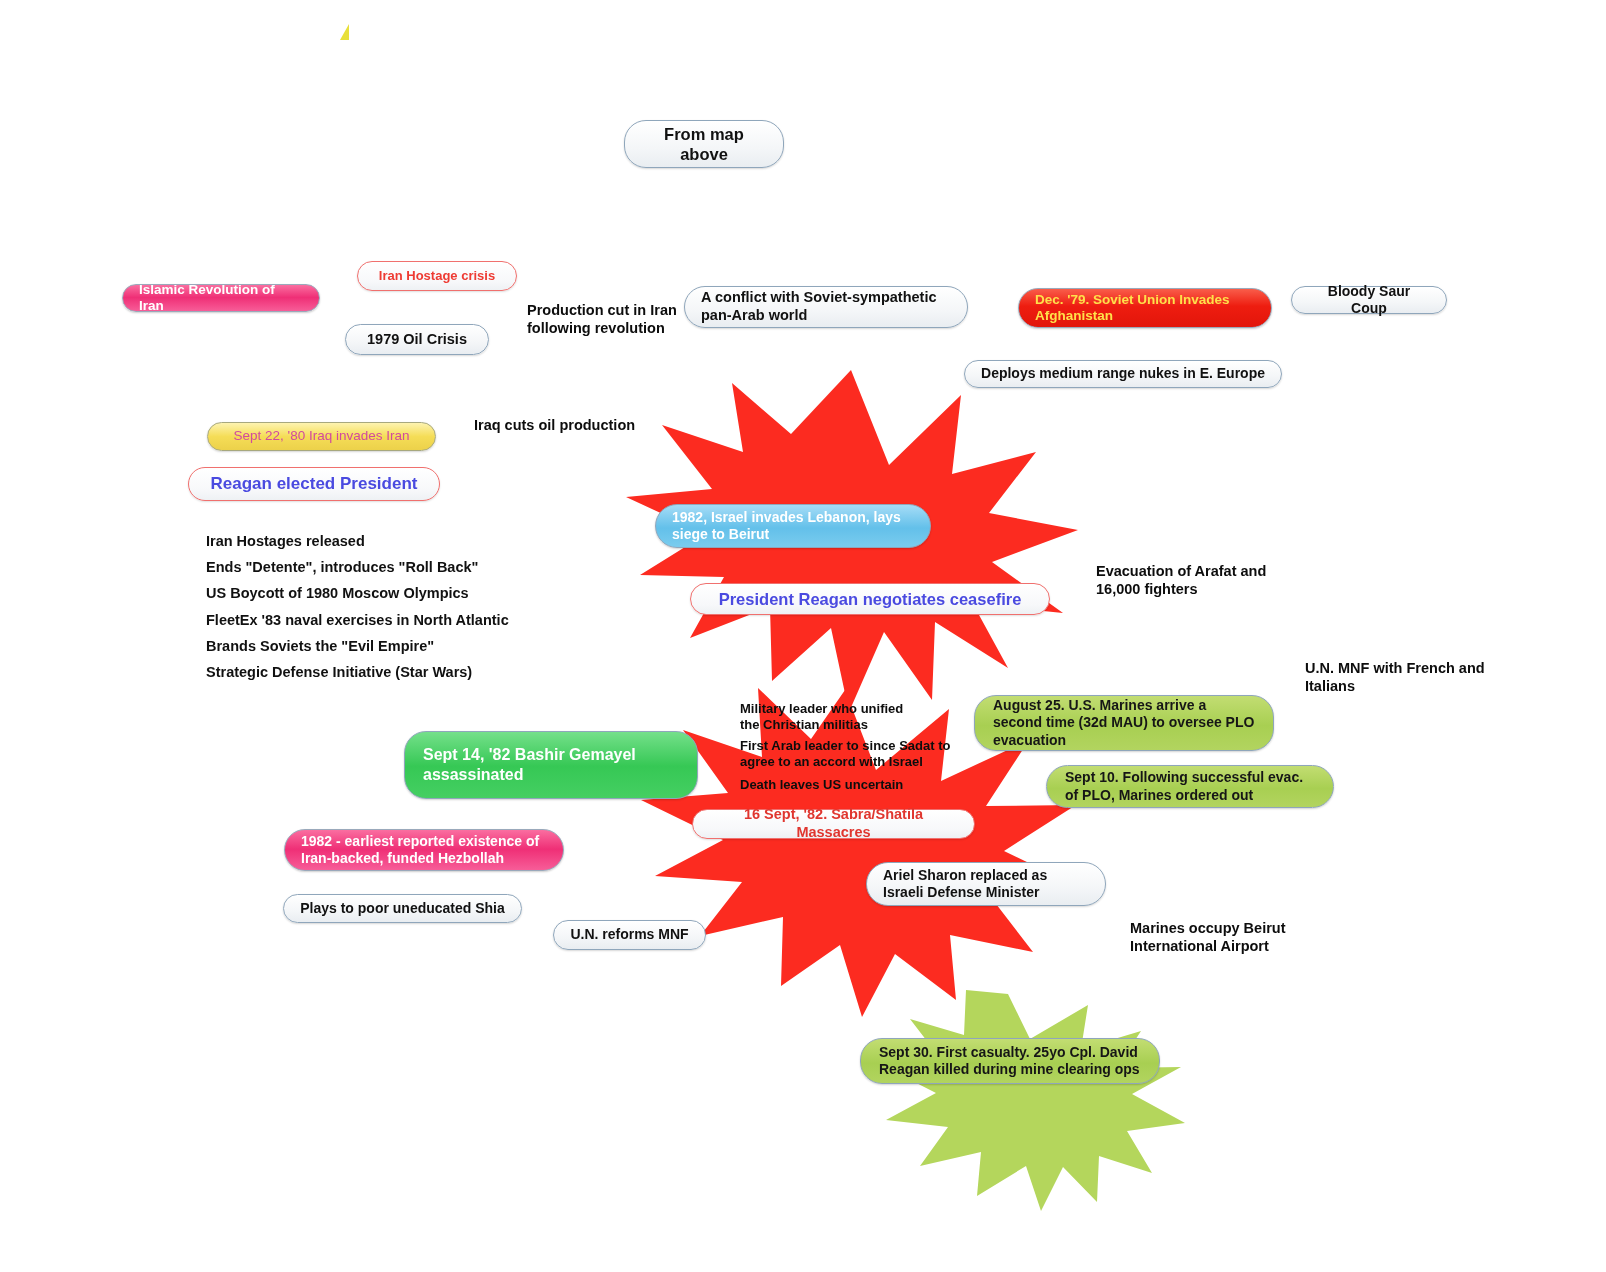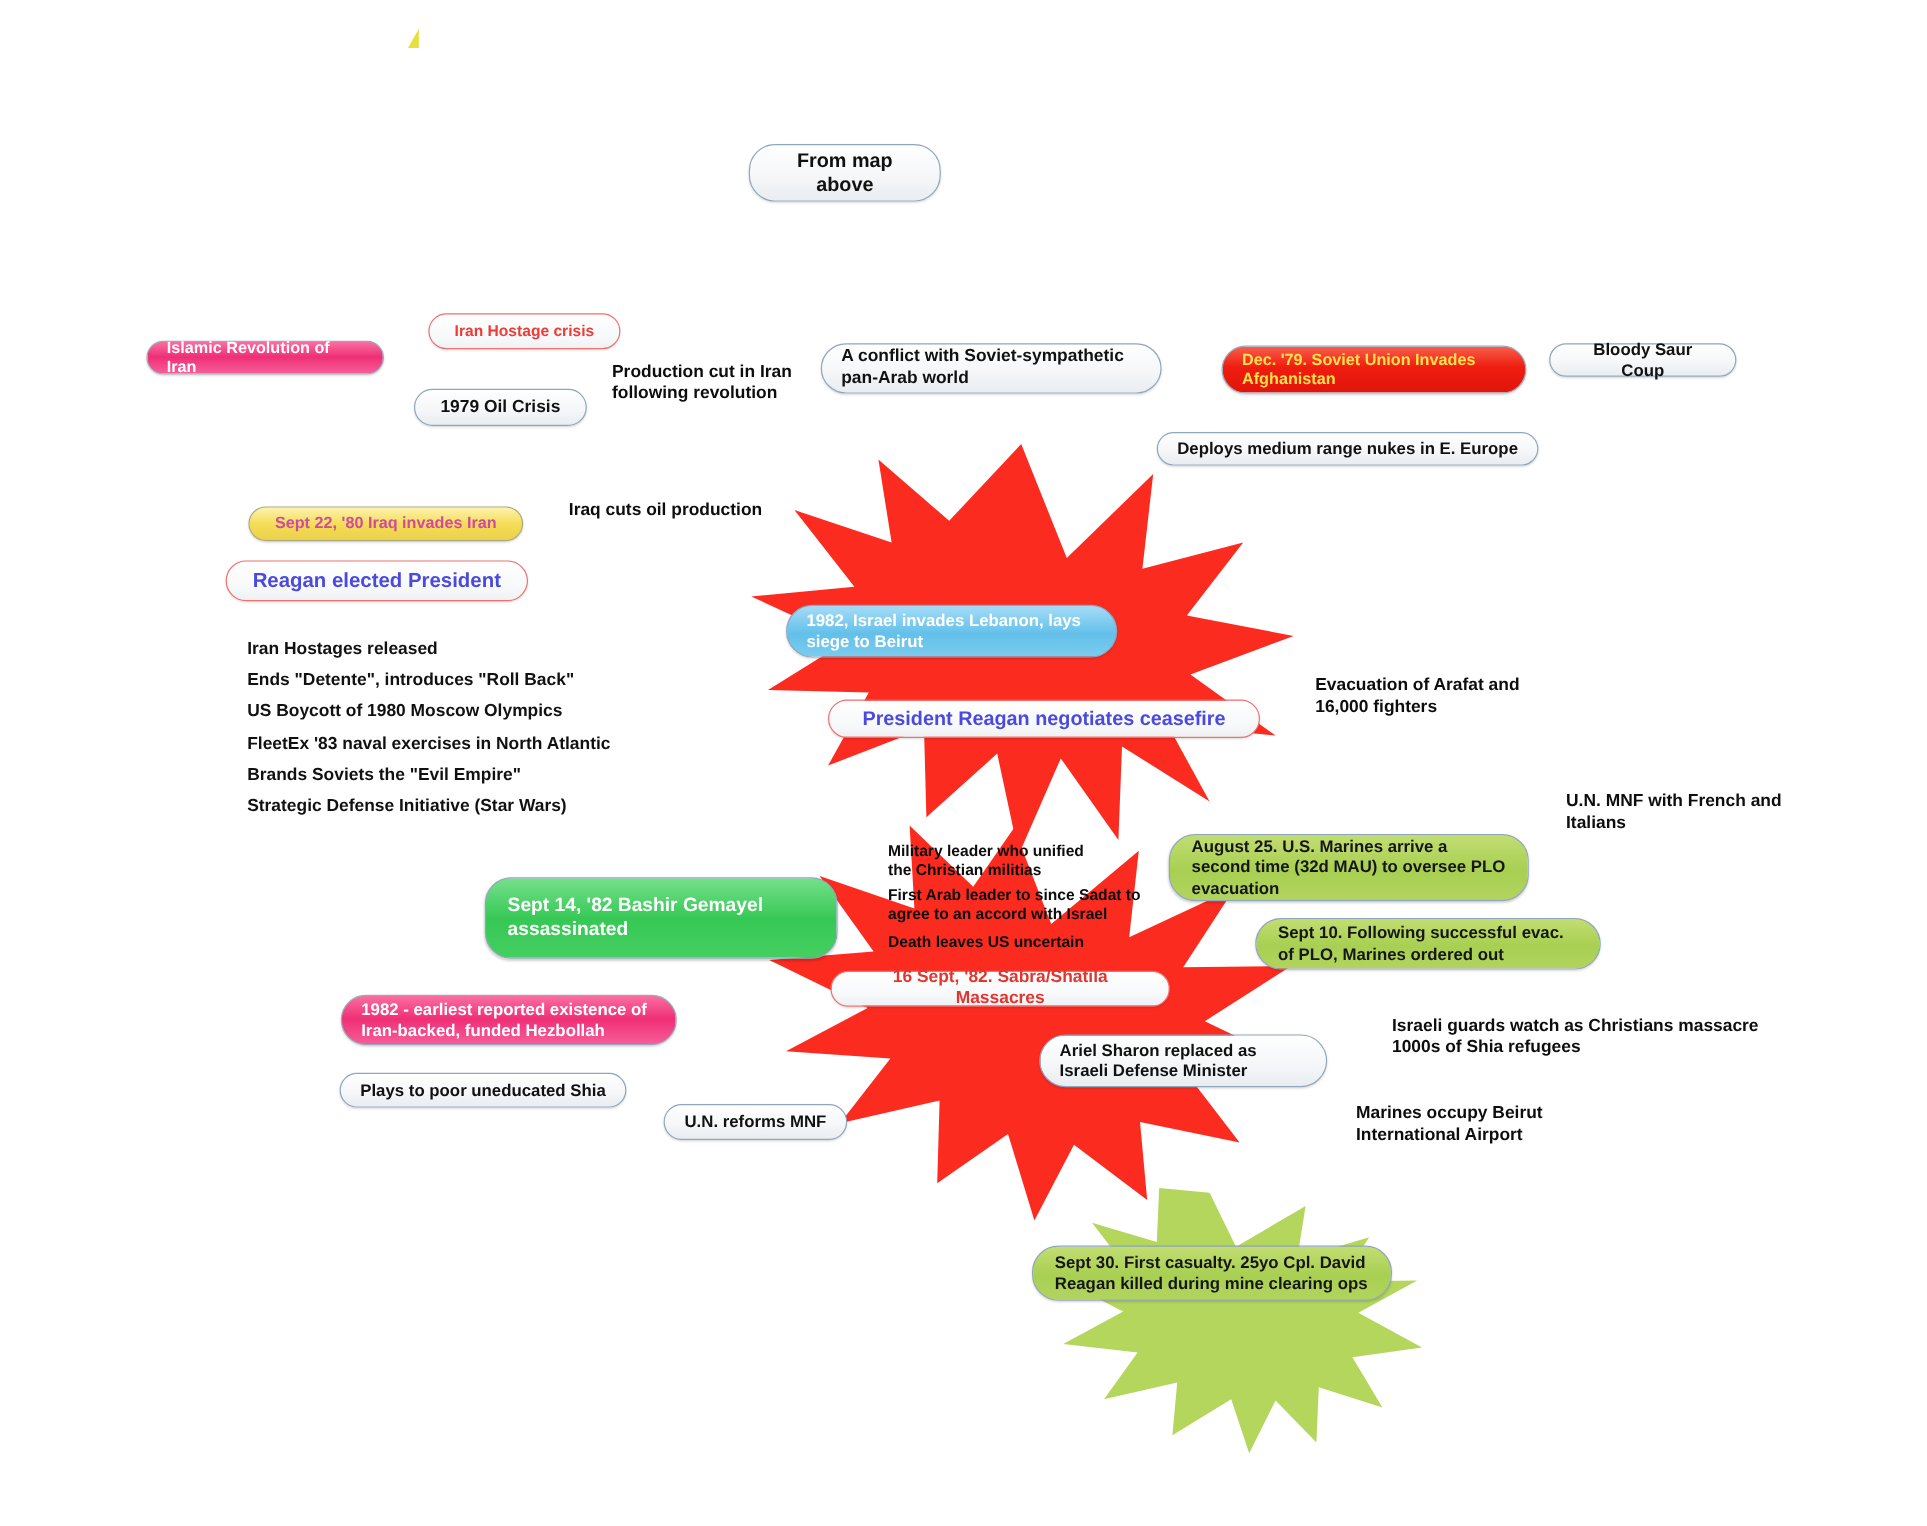--- a/index.html
+++ b/index.html
@@ -38,21 +38,21 @@
   }
   
   .redbox{
     background:linear-gradient(180deg,#f95d4a 0%,#ee1d10 45%,#e2150a 100%);
     border:1.6px solid #9aa9bb;color:#ffe14a;font-weight:bold;
     padding:8px 16px;box-shadow:0 1px 2px rgba(0,0,0,.2);
   }
   
   .yellow{
     background:linear-gradient(180deg,#fdf3b0 0%,#f5dd57 50%,#ecd14a 100%);
-    border:1.6px solid #a7a87e;color:#d14a9e;font-weight:bold;
+    border:1.6px solid #a7a87e;color:#d14a9e;font-weight:normal;
     padding:11px 16px;box-shadow:0 1px 2px rgba(0,0,0,.17);
   }
   
   .blue{
     background:linear-gradient(180deg,#a5dcf6 0%,#63c0ea 55%,#7accee 100%);
     border:1.6px solid #8fa6bb;color:#ffffff;font-weight:bold;
     padding:8px 16px;box-shadow:0 1px 2px rgba(0,0,0,.18);
   }
   
   .green{
@@ -198,21 +198,21 @@
       </div>
       <div class="reagan-bullet" style="height: 26.2px; display: flex; align-items: center; font-size: 14.5px; font-weight: bold; color: rgb(17, 17, 17); white-space: nowrap;">
         <span>Brands Soviets the "Evil Empire"</span>
       </div>
       <div class="reagan-bullet" style="height: 26.2px; display: flex; align-items: center; font-size: 14.5px; font-weight: bold; color: rgb(17, 17, 17); white-space: nowrap;">
         <span>Strategic Defense Initiative (Star Wars)</span>
       </div>
     </div>
 
   
-  <div class="note" style="left:510px;top:302px;width:180px;font-size:14.5px;">
+  <div class="note" style="left:527px;top:302px;width:180px;font-size:14.5px;">
     <span>Production cut in Iran following revolution</span>
   </div>
 
   <div class="note" style="left:474px;top:417px;width:200px;font-size:14.5px;">
     <span>Iraq cuts oil production</span>
   </div>
 
   <div class="note" style="left:1096px;top:563px;width:190px;font-size:14.5px;">
     <span>Evacuation of Arafat and 16,000 fighters</span>
   </div>
@@ -226,21 +226,18 @@
   </div>
 
   <div class="note" style="left:740px;top:738px;width:216px;font-size:13px;">
     <span>First Arab leader to since Sadat to agree to an accord with Israel</span>
   </div>
 
   <div class="note" style="left:740px;top:777px;width:200px;font-size:13px;">
     <span>Death leaves US uncertain</span>
   </div>
 
-  <div class="note" style="left:1160px;top:847px;width:320px;font-size:14.5px;">
-    <span>Israeli guards watch as Christians massacre 1000s of Shia refugees</span>
-  </div>
 
   <div class="note" style="left:1130px;top:920px;width:200px;font-size:14.5px;">
     <span>Marines occupy Beirut International Airport</span>
   </div>
 
 </div>
 
 </body></html>

